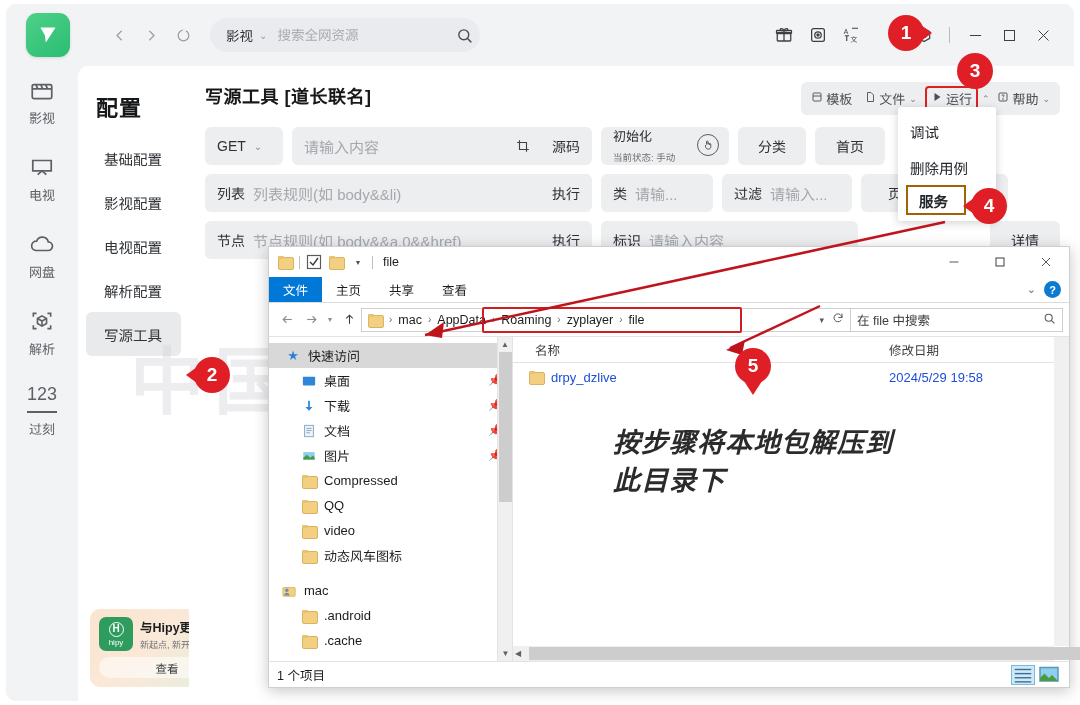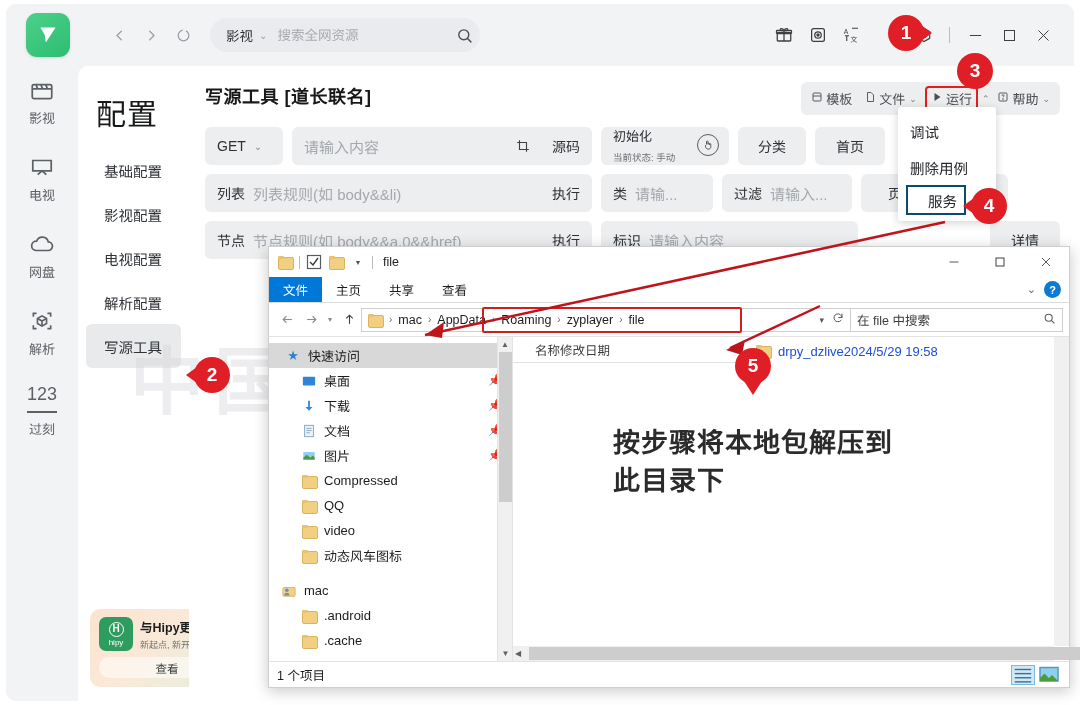--- a/index.html
+++ b/index.html
@@ -111,21 +111,21 @@
               border-bottom: 2px solid #5d6166; line-height: 20px; padding-bottom:7px;}
 
   
   .config-col {
     width: 178px; background: #ffffff;
     border-top-left-radius: 10px;
     position: relative;
     padding: 18px 0 0 0;
   }
   .config-title {
-    font-size: 30px; font-weight: normal; color: #17181a;
+    font-size: 22px; font-weight: bold; color: #17181a;
     margin: 6px 0 14px 18px; letter-spacing: 1px;
   }
   .config-item {
     height: 44px; display: flex; align-items: center;
     padding-left: 18px; font-size: 14.5px; color: #303438;
     margin: 0 8px; border-radius: 6px;
   }
   .config-item.active { background: #e9eaec; }
   .hipy-card {
     position: absolute; left: 12px; bottom: 14px;
@@ -206,21 +206,21 @@
     position: absolute; right: 78px; top: 41px;
     width: 98px; background: #ffffff;
     box-shadow: 0 2px 10px rgba(0,0,0,.18);
     border-radius: 3px; padding: 6px 0;
     z-index: 30;
   }
   .run-menu .mi {
     height: 36px; display: flex; align-items: center;
     padding-left: 12px; font-size: 14.5px; color: #24272b;
   }
-  .run-menu .mi.boxed { border: 2px solid #0c4a6e; margin: 0 30px 0 8px; height: 30px; padding-left: 20px; }
+  .run-menu .mi.boxed { border: 2px solid #a16207; margin: 0 30px 0 8px; height: 30px; padding-left: 11px; font-weight: bold; }
 
   
   .explorer {
     position: absolute; left: 268px; top: 246px;
     width: 802px; height: 442px;
     background: #ffffff;
     border: 1px solid #cfcfcf;
     box-shadow: 0 3px 14px rgba(0,0,0,.22);
     z-index: 20;
     display: flex; flex-direction: column;
@@ -300,21 +300,21 @@
     position: absolute; right: 0; top: 0; width: 15px; height: 100%;
     background: #f0f0f0; border-left: 1px solid #e3e3e3;
   }
   .nav-scroll .up, .nav-scroll .dn {
     height: 15px; display:flex;align-items:center;justify-content:center; color:#606060; font-size: 8px;
   }
   .nav-scroll .thumb {
     position:absolute; top: 15px; left: 1px; width: 13px; height: 150px; background: #cdcdcd;
   }
 
-  .ex-files { flex: 1; position: relative; display: flex; flex-direction: row; }
+  .ex-files { flex: 1; position: relative; display: flex; flex-direction: column; }
   .fhead {
     height: 26px; display: flex; align-items: center;
     border-bottom: 1px solid #e3e3e3; font-size: 12.5px; color: #3c3c3c;
   }
   .fhead .c1 { padding-left: 22px; flex: 1; }
   .fhead .c2 { width: 180px; }
   .frow { height: 28px; display: flex; align-items: center; font-size: 13px; color: #1d4ed8; }
   .frow .c1 { padding-left: 16px; flex: 1; display: flex; align-items: center; gap: 8px;}
   .frow .c2 { width: 180px; }
   .files-scroll-v {
@@ -369,20 +369,21 @@
   .pin-badge.drop::after {
     content:''; position: absolute; left: 50%; bottom: -11px; margin-left: -9px;
     border-left: 9px solid transparent; border-right: 9px solid transparent;
     border-top: 14px solid #e01e26;
   }
   .anno-text {
     position: absolute; z-index: 55;
     font-size: 27px; font-weight: bold; color: #2b2b2b;
     line-height: 38px; letter-spacing: 1px;
     font-family: "Liberation Sans", sans-serif;
+    font-style: italic;
   }
   .arrow-svg { position: absolute; z-index: 58; pointer-events: none; }
 
   
   .wm {
     position: absolute; z-index: 5; pointer-events:none;
     color: rgba(210,212,216,.55); font-weight: bold;
     font-family: "Liberation Sans", sans-serif;
   }
 </style>

